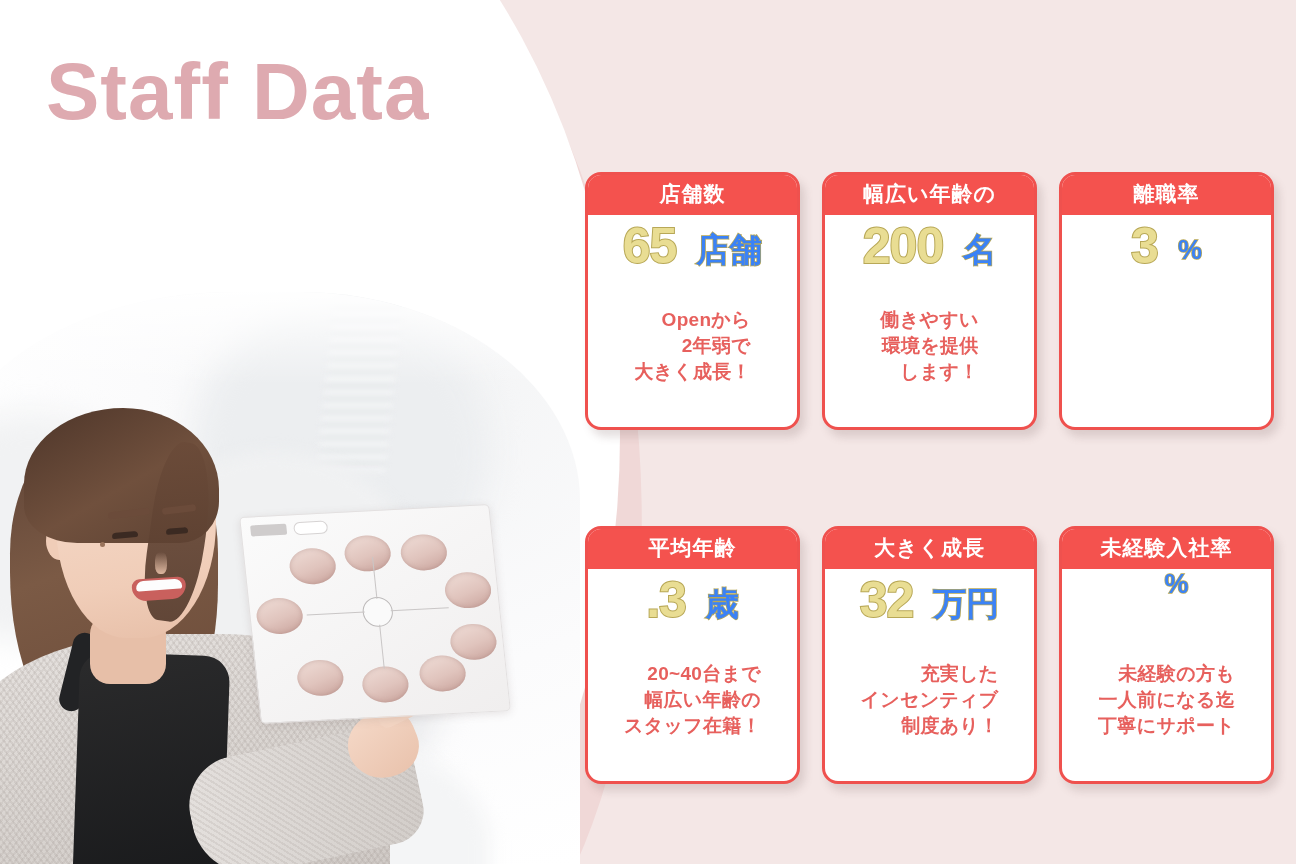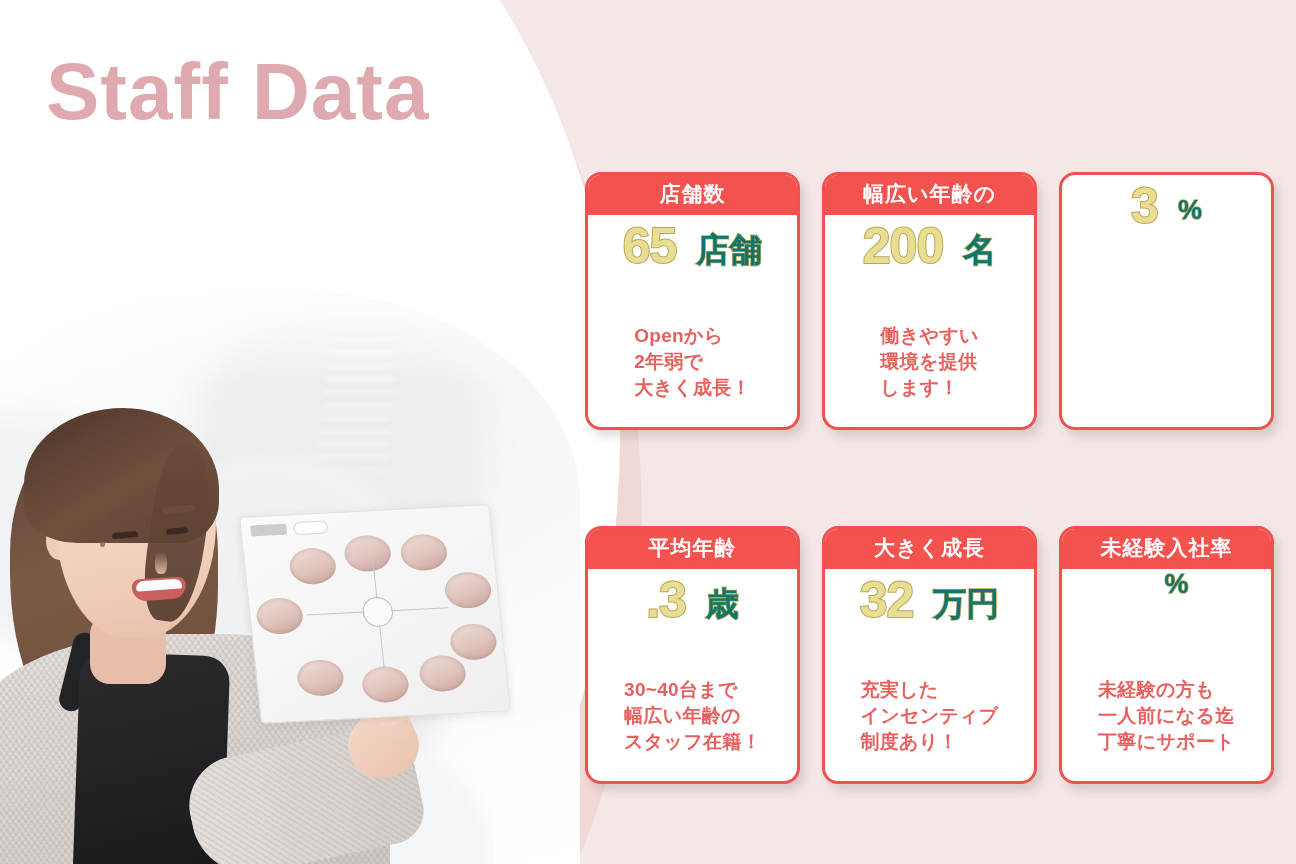--- a/index.html
+++ b/index.html
@@ -258,34 +258,34 @@
     line-height:1;
     letter-spacing:-1px;
     color:#e9dd93;
     -webkit-text-stroke:2px #b8a857;
     paint-order:stroke fill;
   }
   .unit{
     font-size:33px;
     font-weight:bold;
     line-height:1;
-    color:#0f766e;
+    color:#3b82f6;
     -webkit-text-stroke:1.5px #b8a857;
     paint-order:stroke fill;
     margin-left:20px;
     position:relative; top:-2px;
   }
   .unit.pct{ font-size:27px; top:-4px; }
   .card-desc{
-    margin-top:24px;
+    margin-top:8px;
     font-size:19px;
     font-weight:bold;
     line-height:1.36;
     letter-spacing:.3px;
-    text-align:left;
+    text-align:right;
     color:#e7605d;
     white-space:pre-line;
     padding:0 6px;
   }
 </style>
 </head>
 <body>
 
 <div id="stage">
 
@@ -366,34 +366,35 @@
         <span class="num">200</span>
           <span class="num dec"></span>
           <span class="unit">名</span>
       </div>
       <div class="card-desc">働きやすい
 環境を提供
 します！</div>
     </div>
 
     <div class="card">
+      <div class="card-head">離職率</div>
       <div class="card-value">
         <span class="num">3</span>
           <span class="num dec"></span>
           <span class="unit pct">%</span>
       </div>
     </div>
 
     <div class="card">
       <div class="card-head">平均年齢</div>
       <div class="card-value">
           <span class="num dec">.3</span>
           <span class="unit">歳</span>
       </div>
-      <div class="card-desc">30~40台まで
+      <div class="card-desc">20~40台まで
 幅広い年齢の
 スタッフ在籍！</div>
     </div>
 
     <div class="card">
       <div class="card-head">大きく成長</div>
       <div class="card-value">
         <span class="num">32</span>
           <span class="num dec"></span>
           <span class="unit">万円</span>

